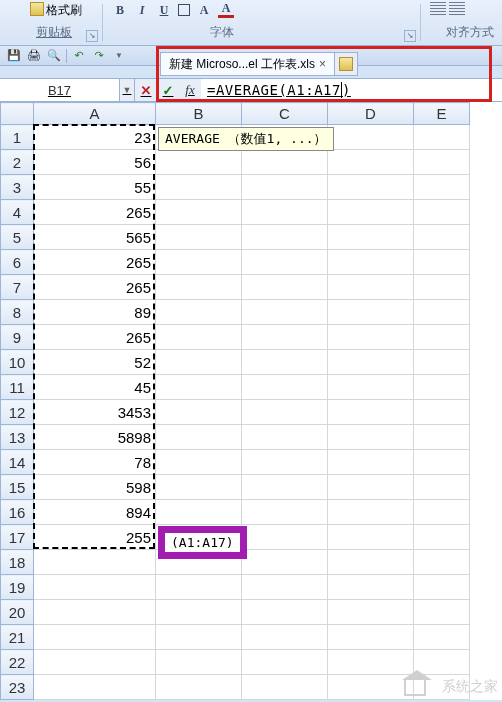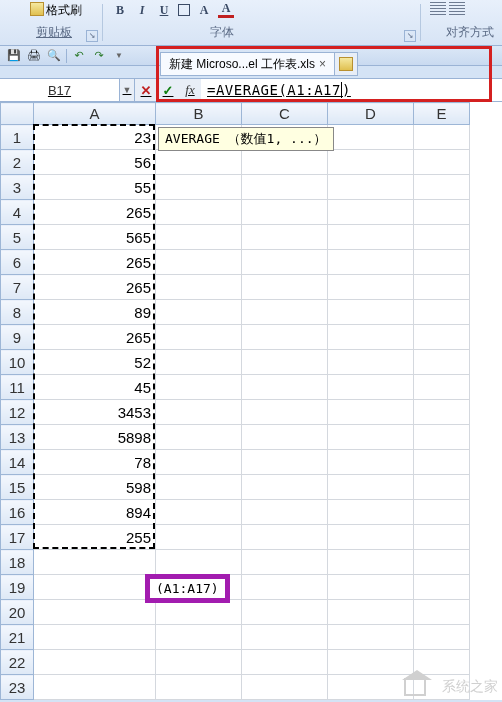--- a/index.html
+++ b/index.html
@@ -520,19 +520,19 @@
           <td></td>
           <td></td>
         </tr>
       </tbody>
   </table>
 
   <div class="marching" style="left:33px; top:22px; width:122px; height:425px;"></div>
 
   <div class="tooltip" style="left:158px; top:25px;">AVERAGE （数值1, ...）</div>
 
-  <div class="tooltip" style="left:145px; top:424px; background:#fff; border:5px solid #a21caf;margin-top:48px;">(A1:A17)</div>
+  <div class="tooltip" style="left:158px; top:424px; background:#fff; border:7px solid #a21caf;">(A1:A17)</div>
 
   <div class="watermark">
     <span class="house"></span>
     <span>系统之家</span>
   </div>
 </div>
 
 </body></html>

